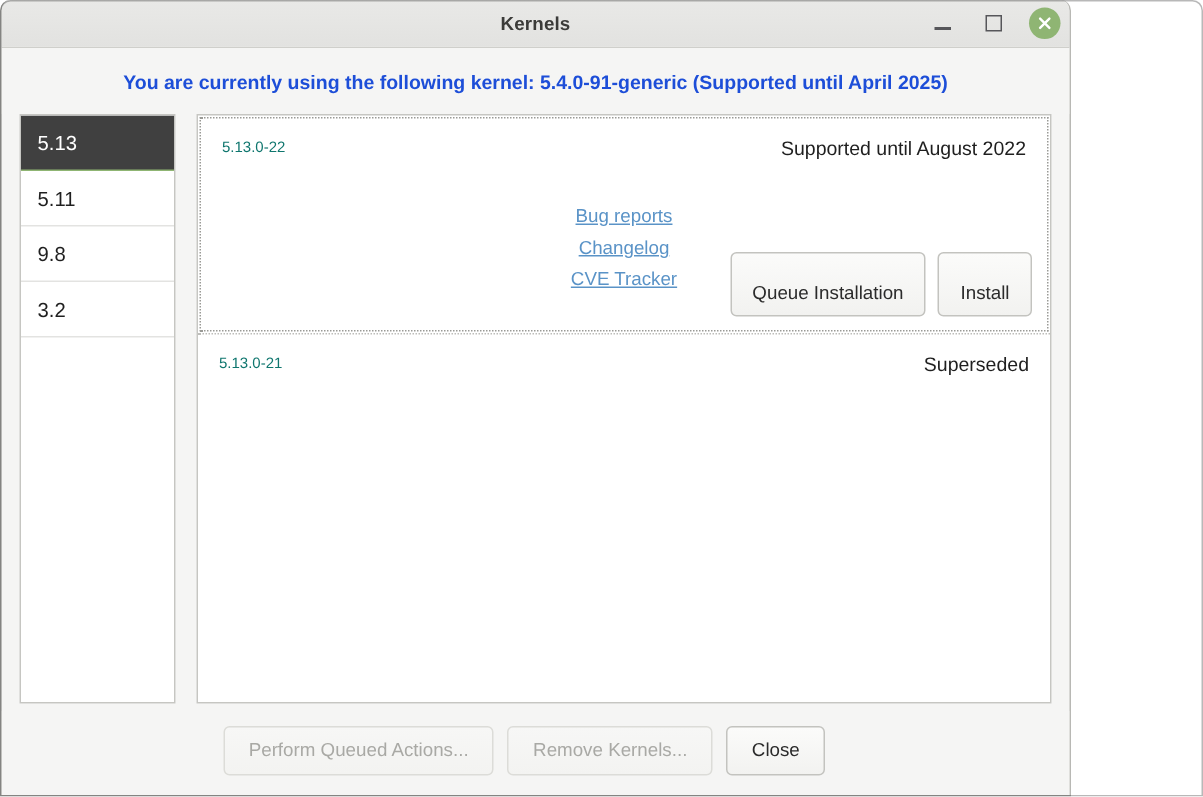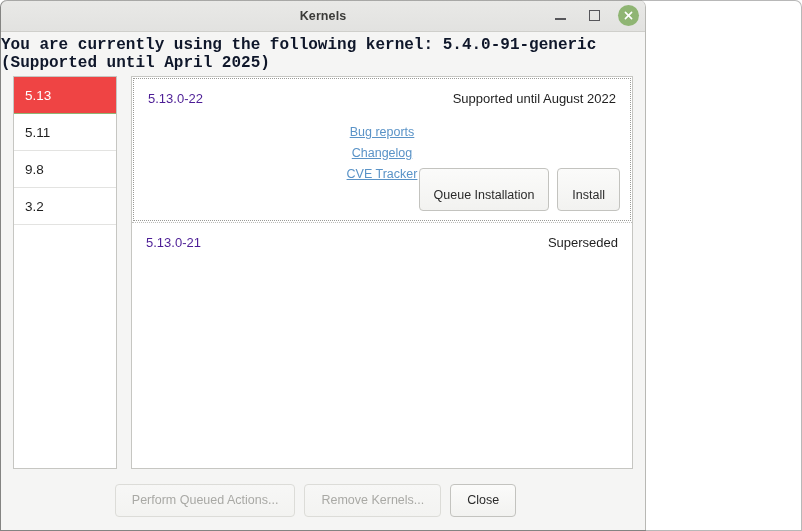--- a/index.html
+++ b/index.html
@@ -9,21 +9,21 @@
     height: 531px;
     overflow: hidden;
     background: #ffffff;
     font-family: "Liberation Sans", sans-serif;
   }
 
   
   .window {
     position: absolute;
     left: 0; top: 0;
-    width: 646px;
+    width: 714px;
     height: 531px;
     box-sizing: border-box;
     background: #f5f5f4;
     border: 1px solid #b8b8b4;
     border-top: none;
     border-radius: 7px 7px 0 0;
     overflow: hidden;
     display: flex;
     flex-direction: column;
   }
@@ -95,24 +95,23 @@
   
   .heading-area {
     height: 44px;
     min-height: 44px;
     display: flex;
     align-items: center;
     justify-content: center;
     background: #f5f5f4;
   }
   .heading-text {
-    font-size: 16px;
+    font-size: 13px;
     font-weight: bold;
-    color: #0f172a;
-    font-family: Liberation Mono, monospace;
+    color: #1d4ed8;
   }
 
   
   .body-area {
     flex: 1;
     display: flex;
     padding: 0 12px;
     gap: 14px;
     box-sizing: border-box;
   }
@@ -131,21 +130,21 @@
     height: 37px;
     box-sizing: border-box;
     display: flex;
     align-items: center;
     padding-left: 11px;
     font-size: 13.5px;
     color: #1f1f1f;
     border-bottom: 1px solid #e3e3e1;
   }
   .side-item.selected {
-    background: #ef4444;
+    background: #404040;
     color: #ffffff;
     border-bottom: 1px solid #8fb573;
   }
 
   
   .list-panel {
     flex: 1;
     background: #ffffff;
     border: 1px solid #c6c6c2;
     box-sizing: border-box;
@@ -172,35 +171,35 @@
   }
 
   .row-top {
     display: flex;
     justify-content: space-between;
     align-items: center;
     padding: 0 14px;
     height: 38px;
   }
   .row-title {
-    font-size: 13px;
-    color: #4c1d95;
+    font-size: 10px;
+    color: #0f766e;
   }
   .row-status {
     font-size: 13px;
     color: #1f1f1f;
     text-align: right;
   }
 
   .links {
     display: flex;
     flex-direction: column;
     align-items: center;
     gap: 2px;
-    margin-top: 6px;
+    margin-top: 18px;
   }
   .links a {
     font-size: 12.5px;
     color: #5a93c7;
     text-decoration: underline;
     line-height: 19px;
     cursor: pointer;
   }
 
   .row-buttons {

